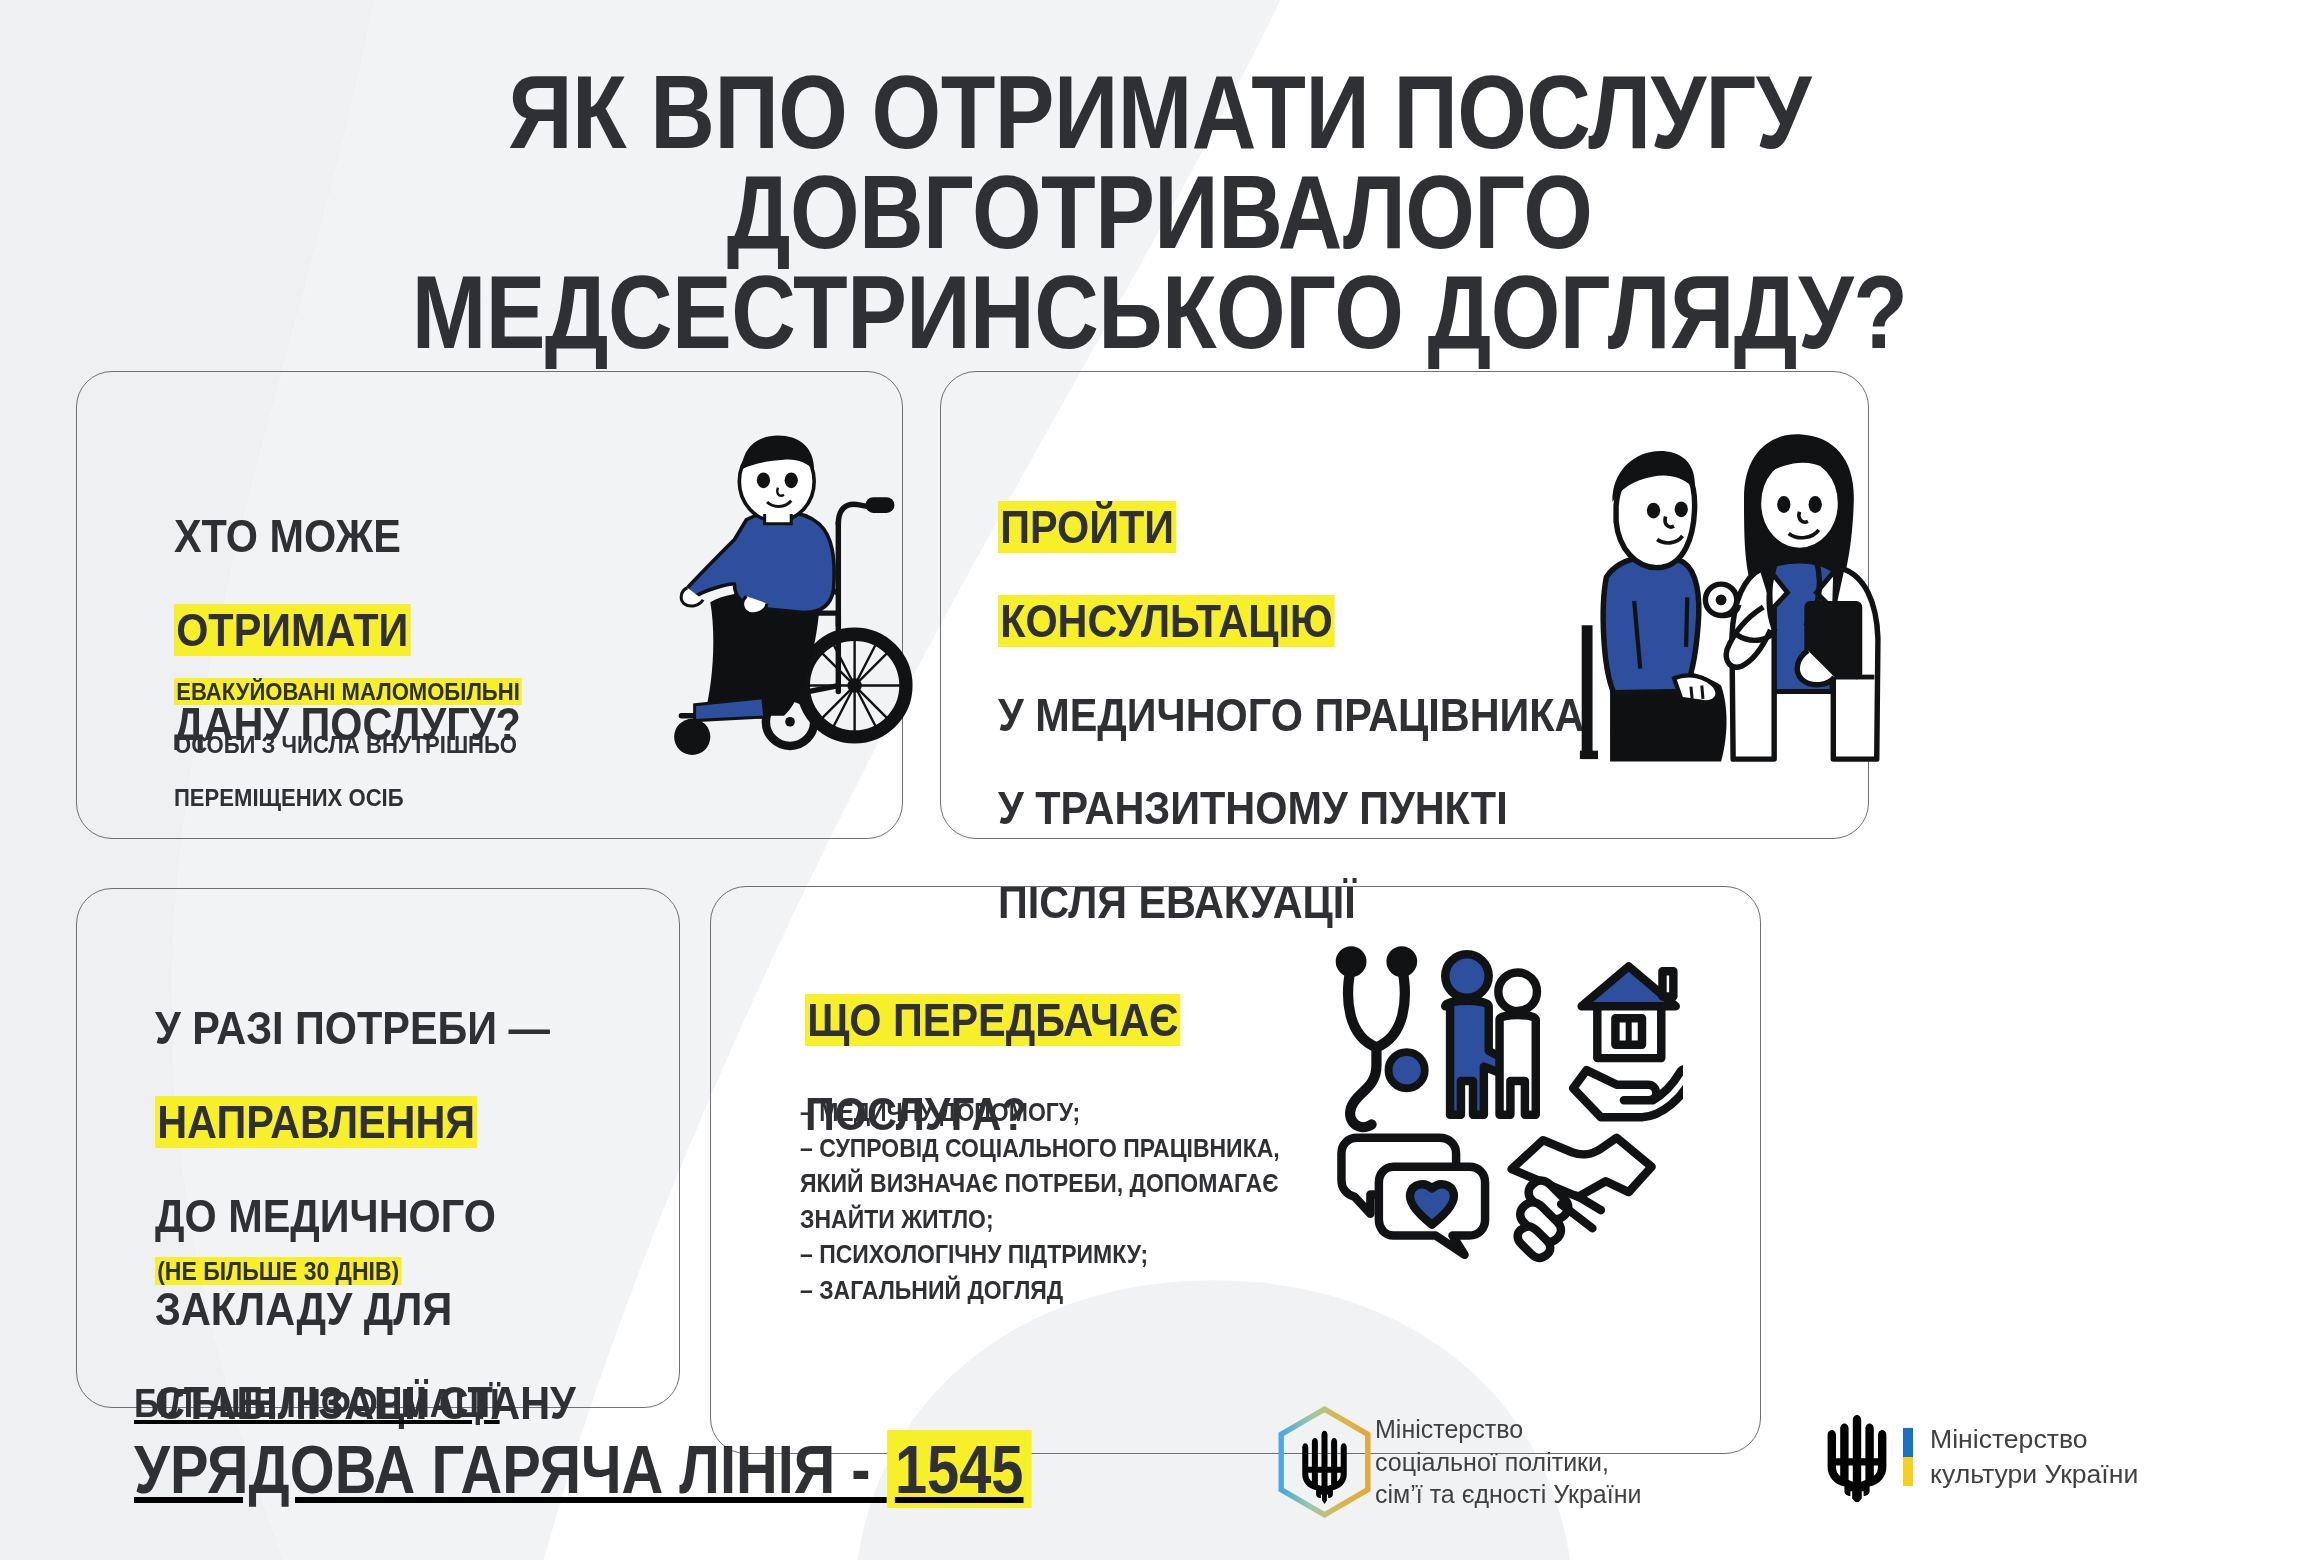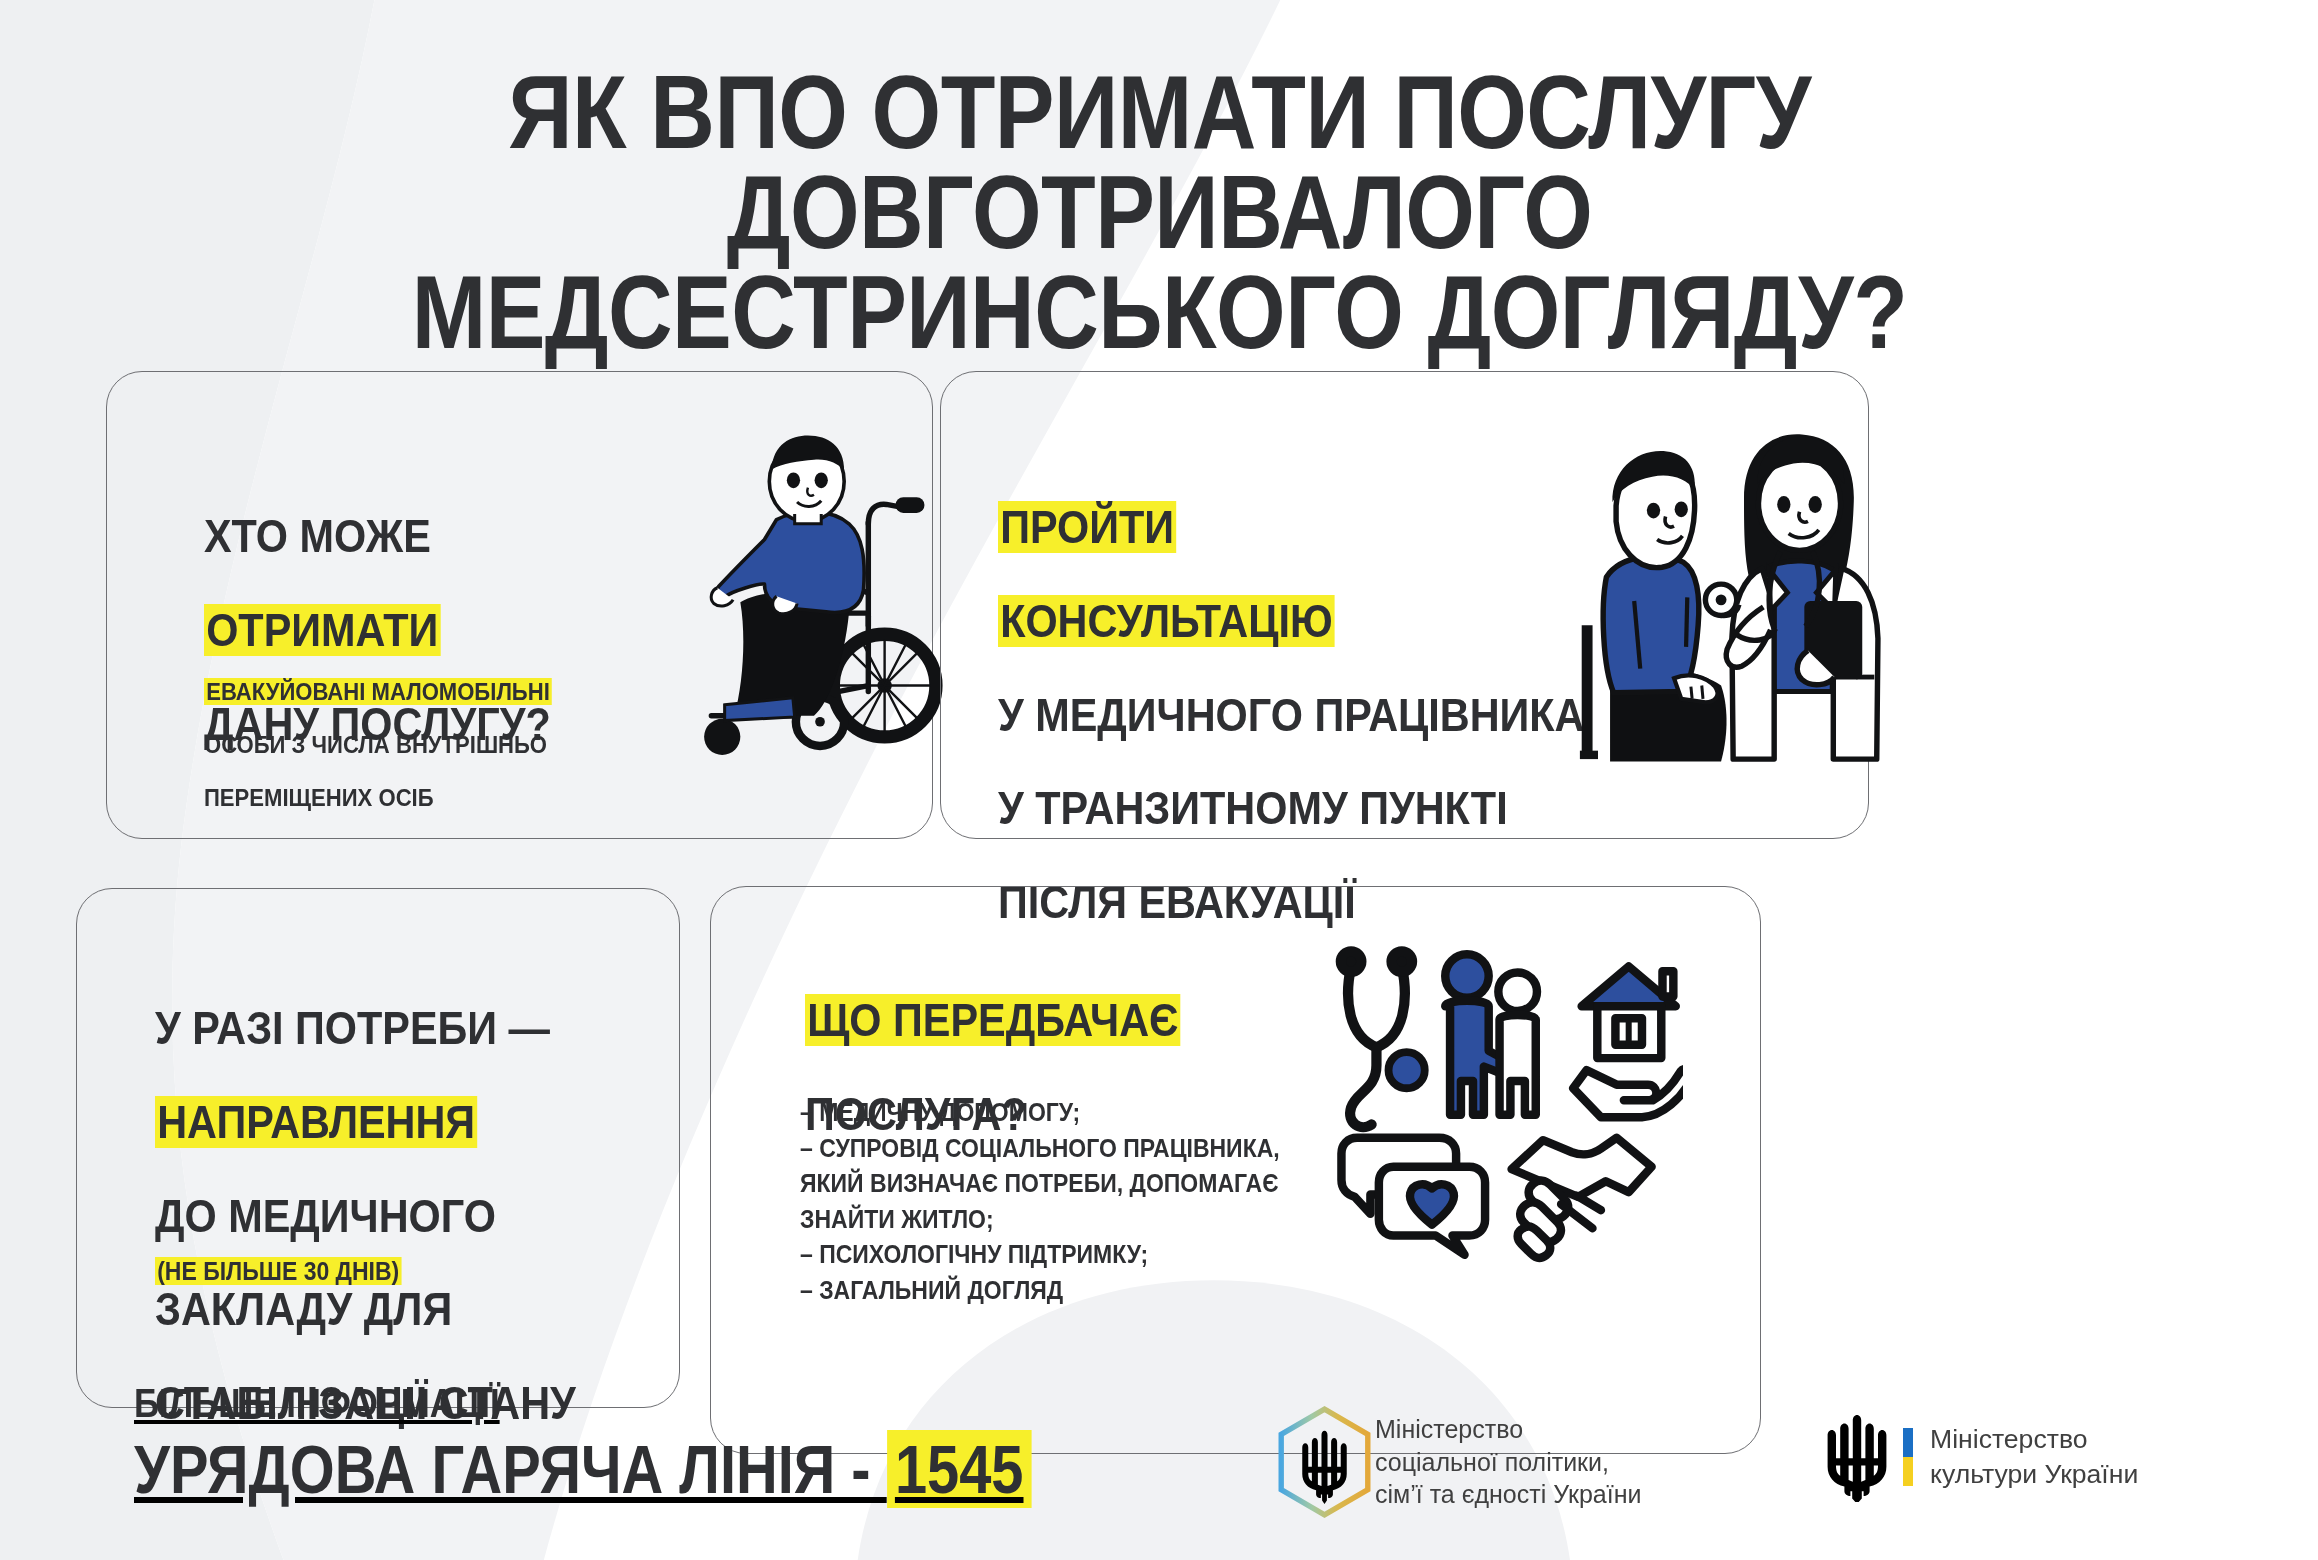--- a/index.html
+++ b/index.html
@@ -30,21 +30,21 @@
     white-space:pre-line;
   }
 
   
   .card{
     position:absolute;
     border:1.5px solid #6e6f73;
     border-radius:36px;
     background:transparent;
   }
-  #card-eligibility { left:76px;  top:371px;  width:827px; height:468px;margin-left:30px; }
+  #card-eligibility { left:76px;  top:371px;  width:827px; height:468px; }
   #card-consult     { left:940px; top:371px;  width:929px; height:468px; }
   #card-referral    { left:76px;  top:888px; width:604px; height:520px; }
   #card-includes    { left:710px; top:886px; width:1051px; height:568px; }
 
   .hl{ background:#f7ef2a; box-decoration-break:clone; -webkit-box-decoration-break:clone; padding:0 2.4px; }
 
   .head{
     color:#2f3033;
     font-weight:bold;
     line-height:1.02;

